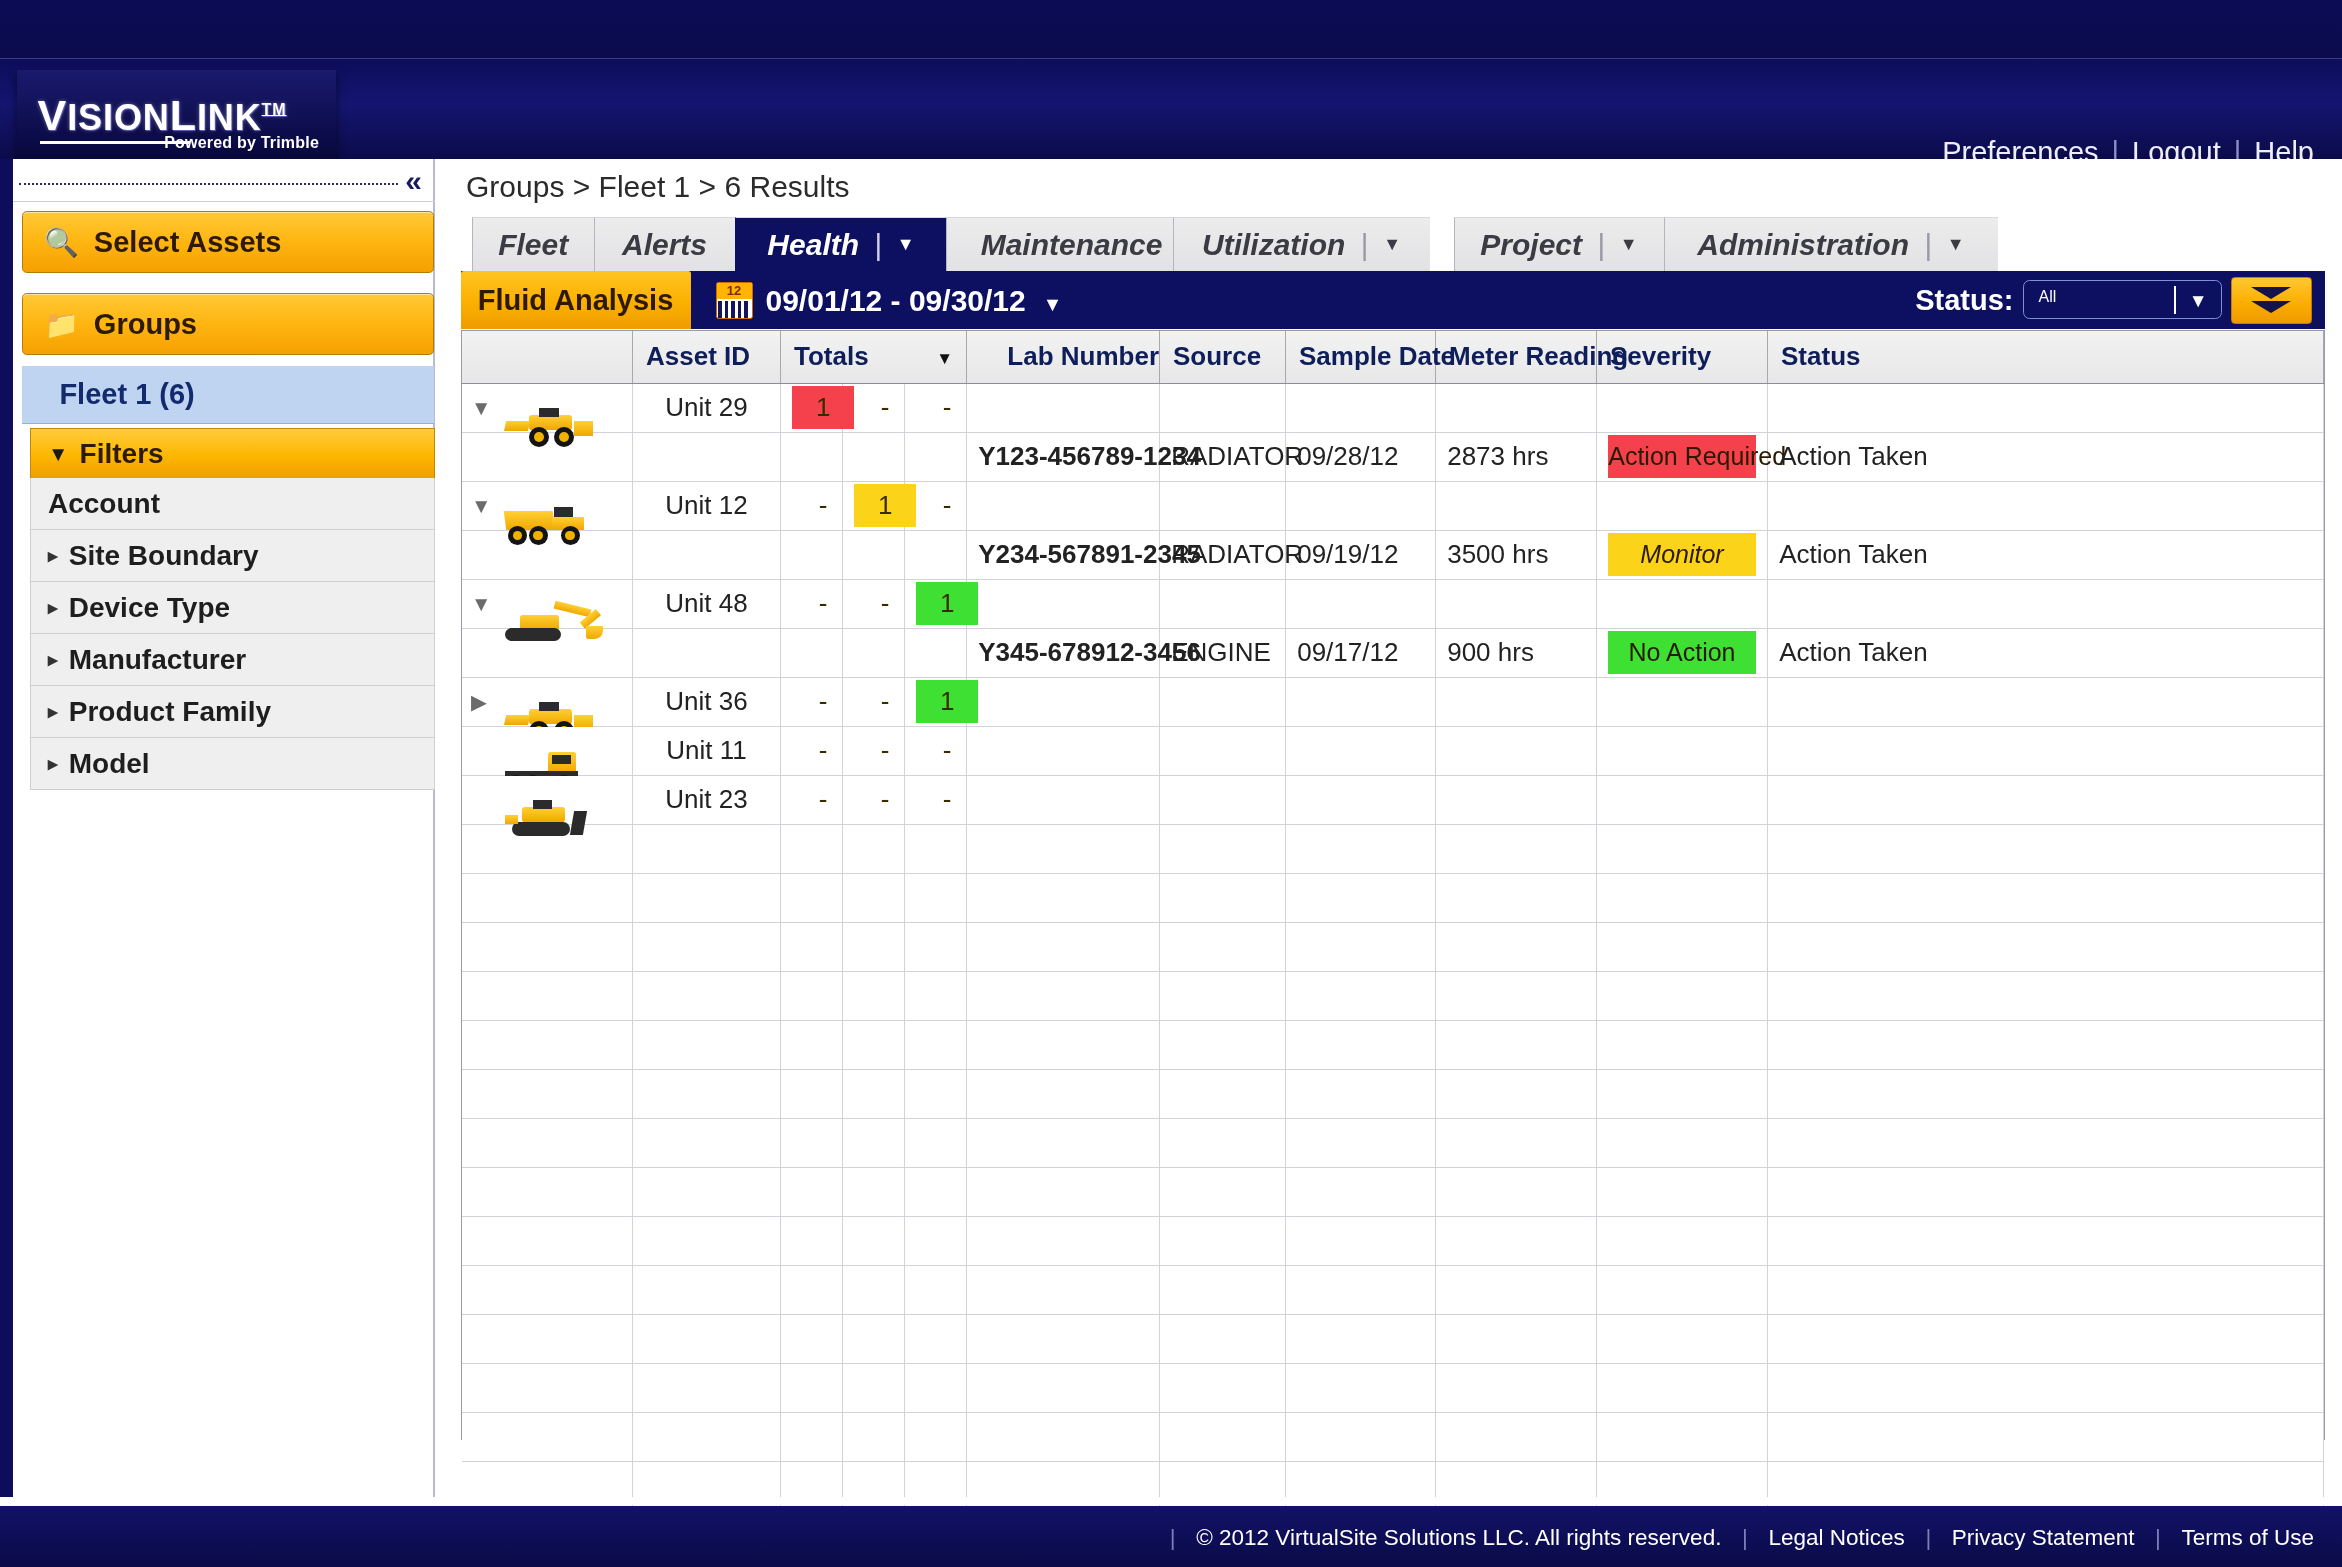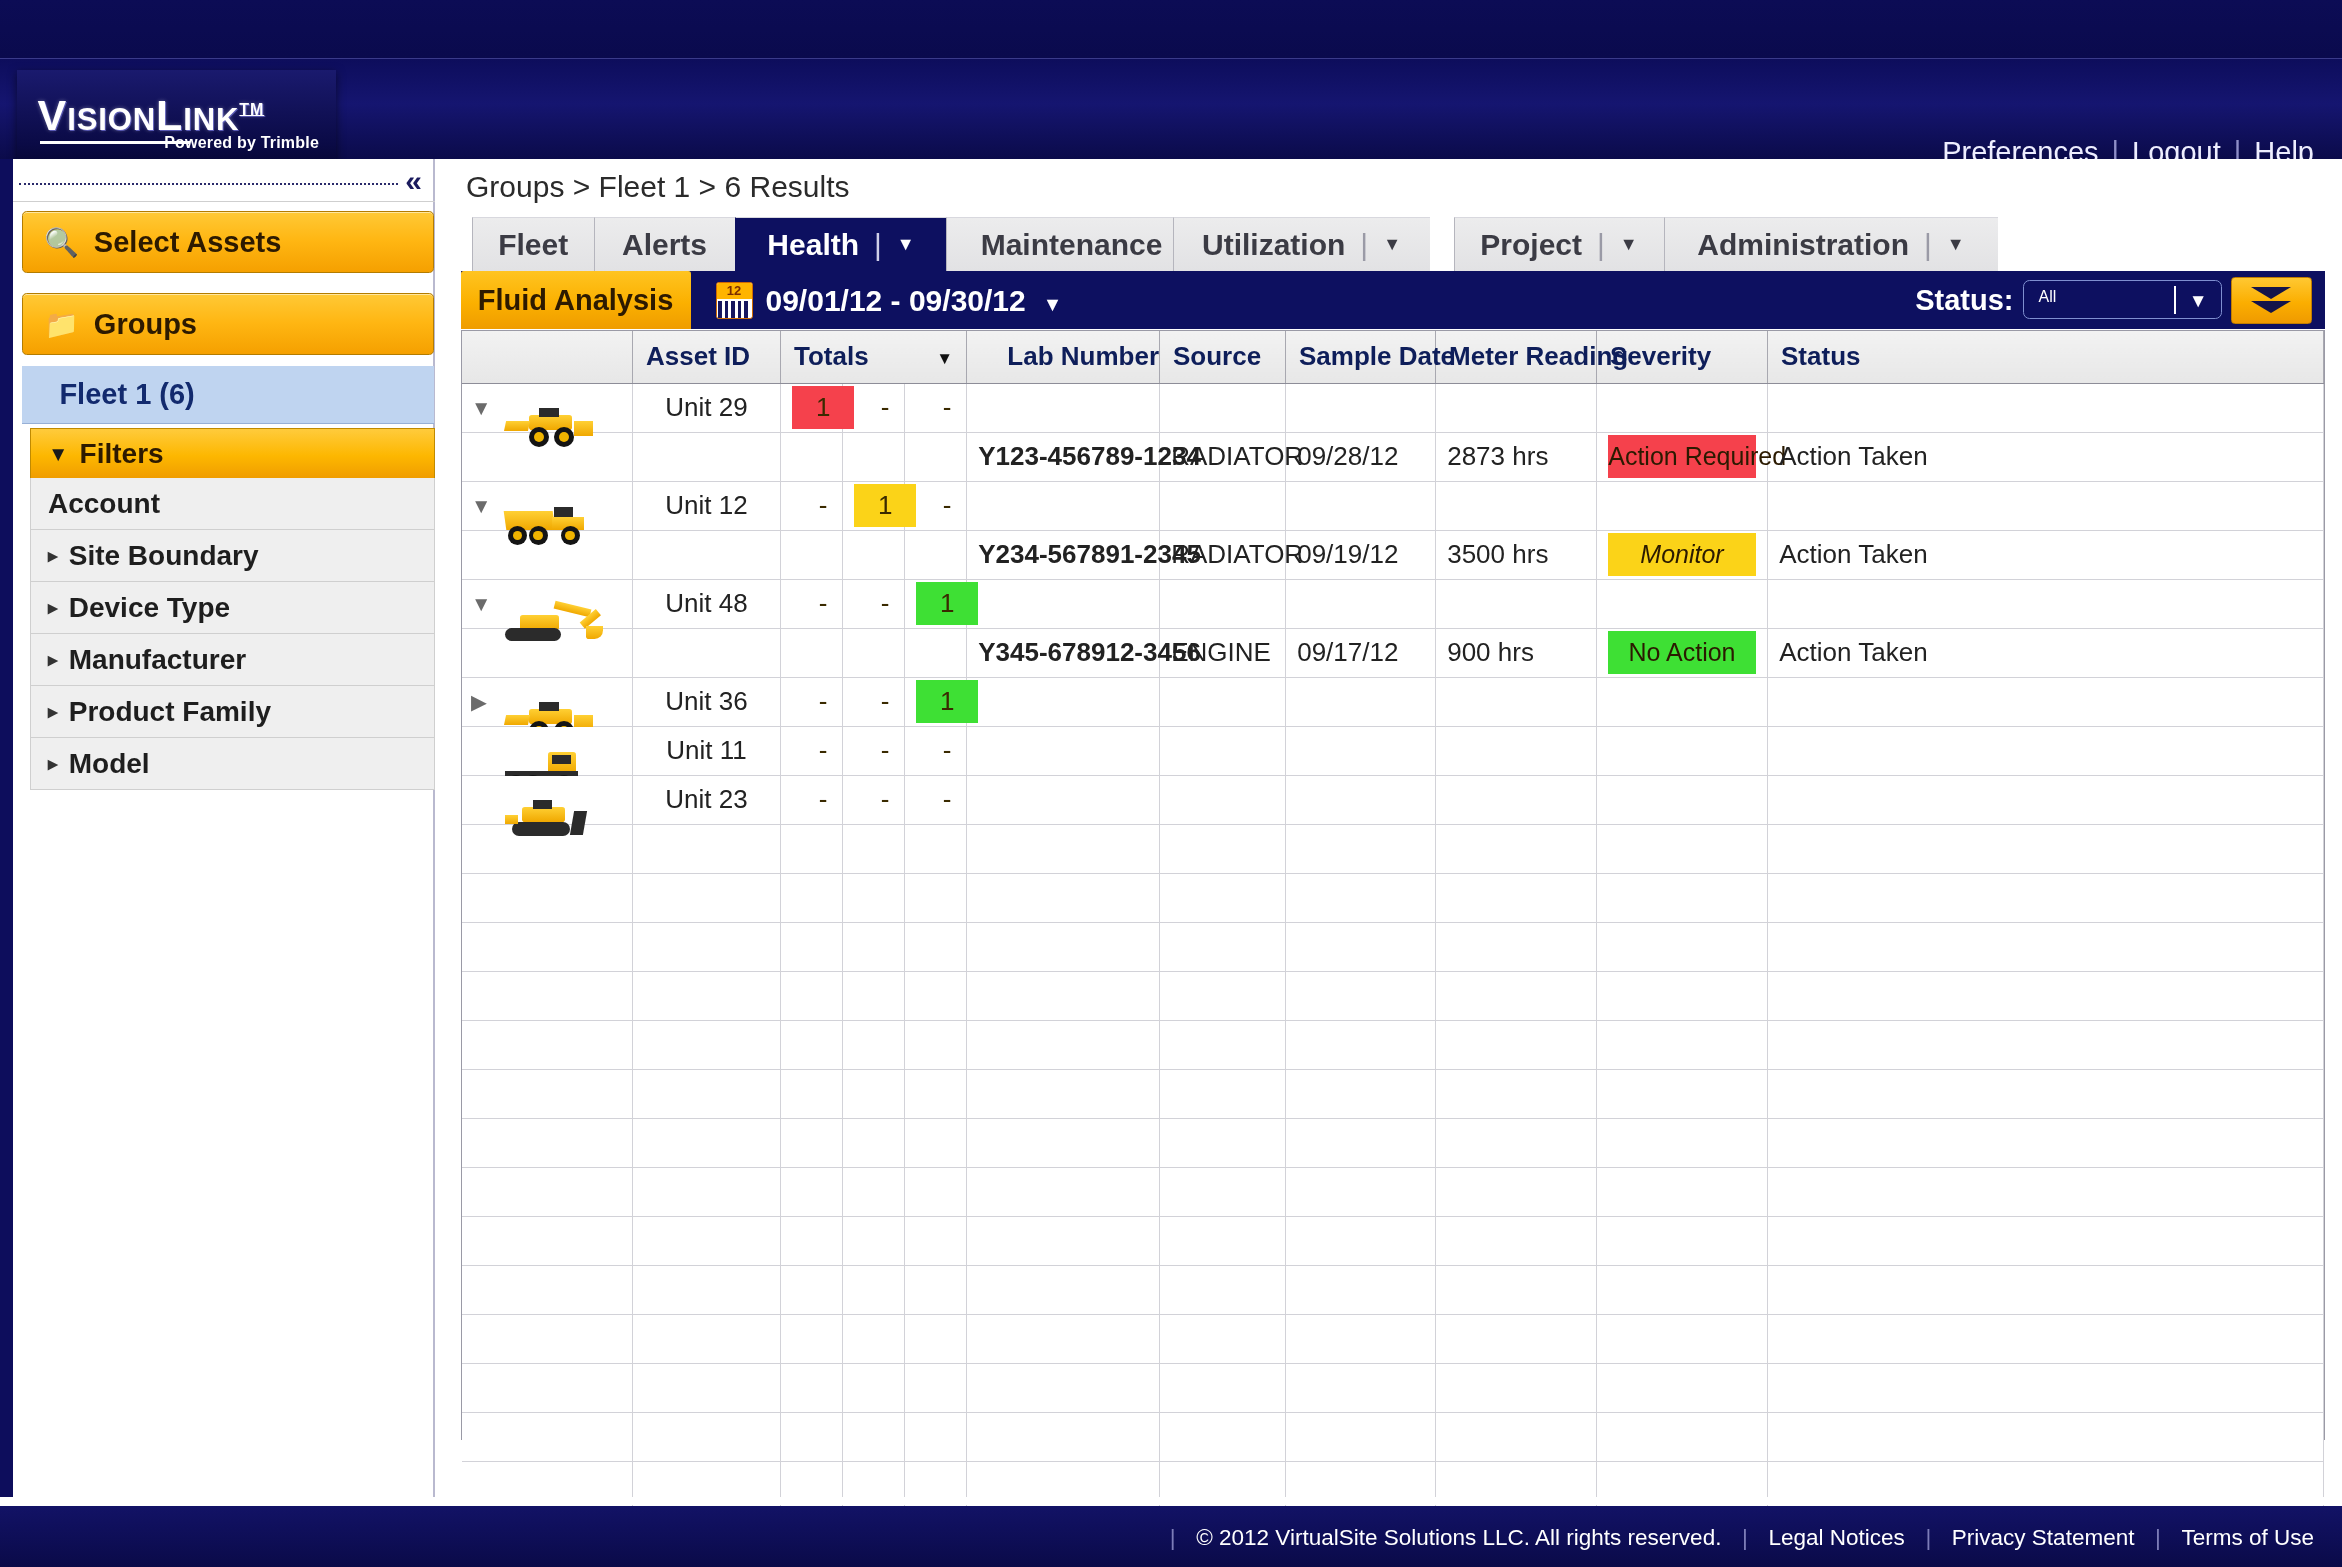--- a/index.html
+++ b/index.html
@@ -26,21 +26,21 @@
     border-radius: 0 0 13px 13px;
     box-shadow: 0 3.7px 9.4px rgba(0,0,0,.55);
     border-bottom: 1.9px solid #2b2b7a;
   }
   .logo-word {
     position: absolute; left: 20.6px; top: 20.6px;
     font-size: 43px; font-weight: bold; letter-spacing: 0.9px;
     color: #ffffff;
     text-shadow: 0.9px 0.9px 0 #5a5ab5, 0 0 4.7px rgba(255,255,255,.35);
   }
-  .logo-word .sm { font-size: 31px; }
+  .logo-word .sm { font-size: 36px; }
   .logo-tm { font-size: 16px; vertical-align: super; text-decoration: underline; }
   .logo-rule {
     position: absolute; left: 22.5px; top: 71px; width: 150px; height: 2.8px;
     background: #ffffff;
   }
   .logo-tag {
     position: absolute; right: 17px; top: 64px;
     font-size: 16px; font-weight: bold; color: #ffffff; letter-spacing: 0.2px; margin-left: 7px;
   }
   .topnav {
@@ -113,21 +113,21 @@
   .fitem .tri { font-size: 19px; margin-right: 11.2px; color: #333; }
 
   
   .main { position: absolute; left: 438px; top: 0; width: 1905px; height: 1346px; }
   .breadcrumb {
     position: absolute; left: 28px; top: 11.2px;
     font-size: 30px; color: #2b2b2b;
   }
 
   .tabstrip {
-    position: absolute; left: 22.5px; top: 58px; width: 1864px; height: 70px;
+    position: absolute; left: 22.5px; top: 58px; width: 1864px; height: 70px; font-style: italic;
   }
   .tab {
     position: absolute; top: 0; height: 54px;
     background: linear-gradient(180deg,#ececed 0%,#e2e2e4 100%);
     border-left: 0.9px solid #b5b5bd; border-top: 0.9px solid #d8d8de;
     display: flex; align-items: center; justify-content: center;
     font-size: 30px; font-weight: bold; color: #3b3b44;
   }
   .tab.active {
     background: #0d1060; color: #ffffff; border-left: 0.9px solid #0d1060;

